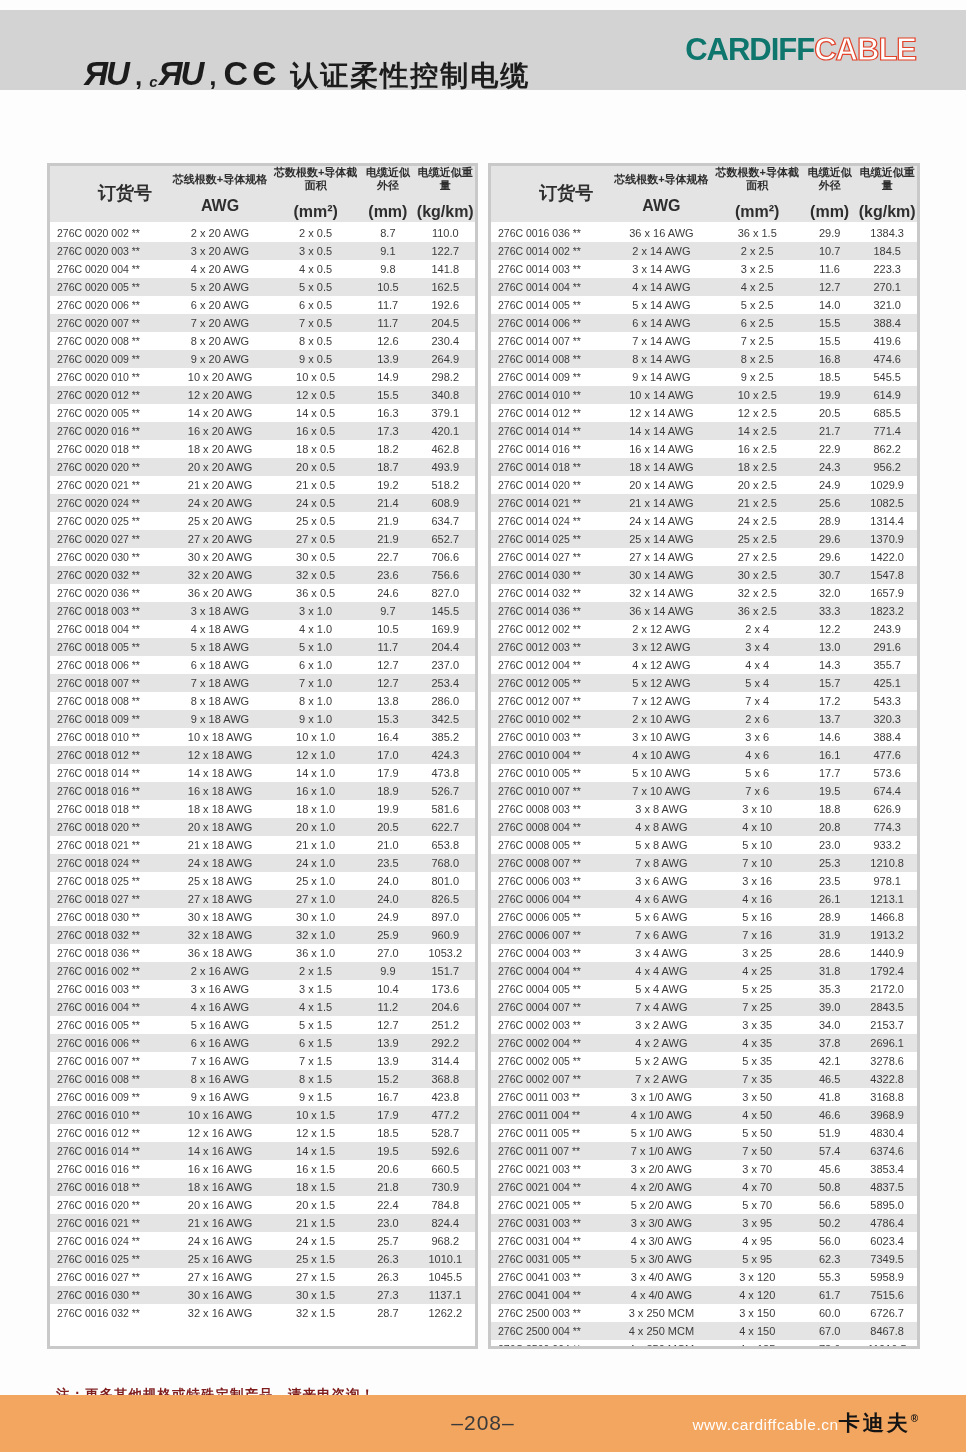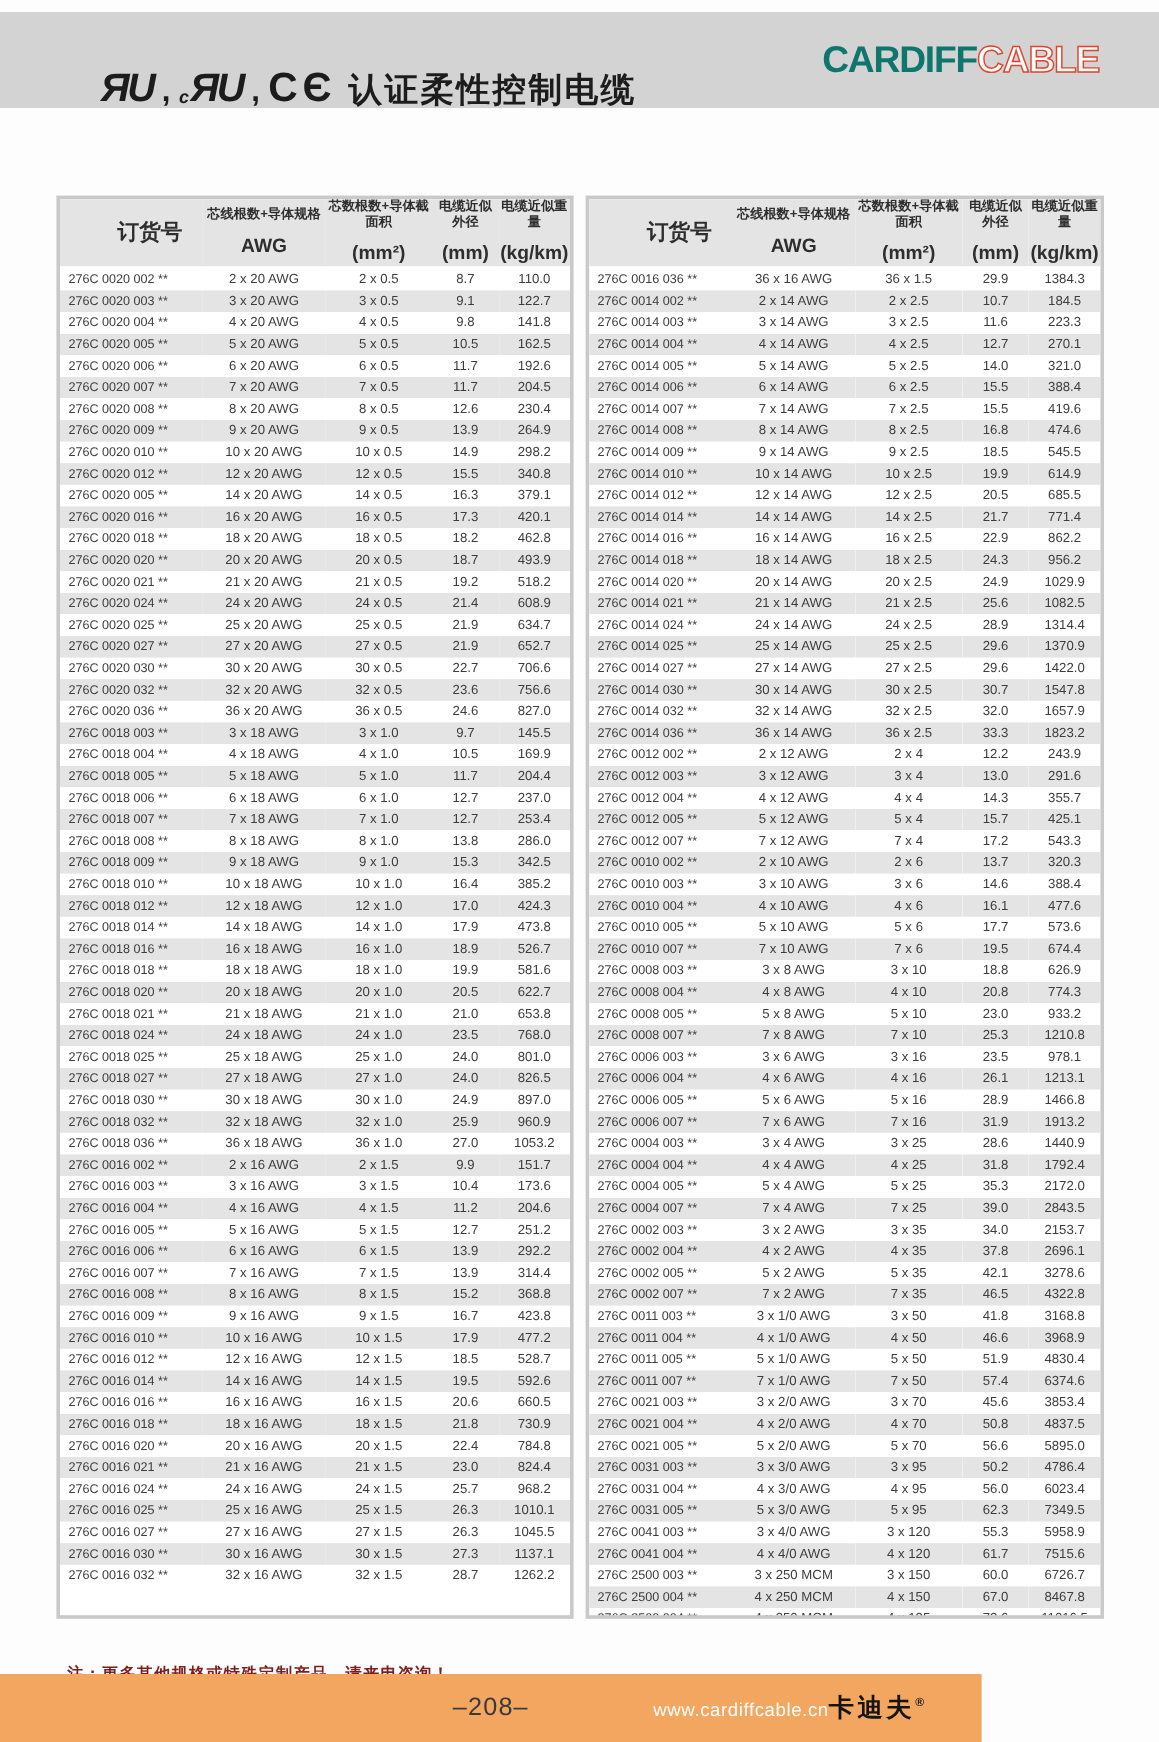--- a/index.html
+++ b/index.html
@@ -36,21 +36,21 @@
   tbody td { height:18px; line-height:18px; font-size:11px; color:#3c3c3c;
              text-align:center; white-space:nowrap; overflow:hidden; padding:0; }
   tbody td:first-child { text-align:left; padding-left:7px; font-size:10.5px; }
   tbody tr:nth-child(even) { background:#e4e4e4; }
 
   
   .footnote { position:absolute; left:56px; top:1362px; font-size:13.5px;
               font-weight:600; color:#7f1d1d; letter-spacing:1px;margin-top:24px; }
 
   
-  .bottom-bar { position:absolute; left:0; bottom:0; width:818px; height:57px;
+  .bottom-bar { position:absolute; left:0; bottom:0; width:966px; height:57px;
                 background:#f3a660; }
   .page-number { position:absolute; left:0; right:0; top:16px; text-align:center;
                  font-size:21px; color:#3a3a3a; letter-spacing:1px; }
   .footer-right { position:absolute; right:48px; top:14px; display:flex;
                   align-items:baseline; }
   .website { font-size:15.5px; color:#ffffff; letter-spacing:0.5px; }
   .brand-cn { font-size:21px; font-weight:700; color:#141414; letter-spacing:3px; }
   .brand-cn sup { font-size:10px; letter-spacing:0; }
 </style>
 </head>

